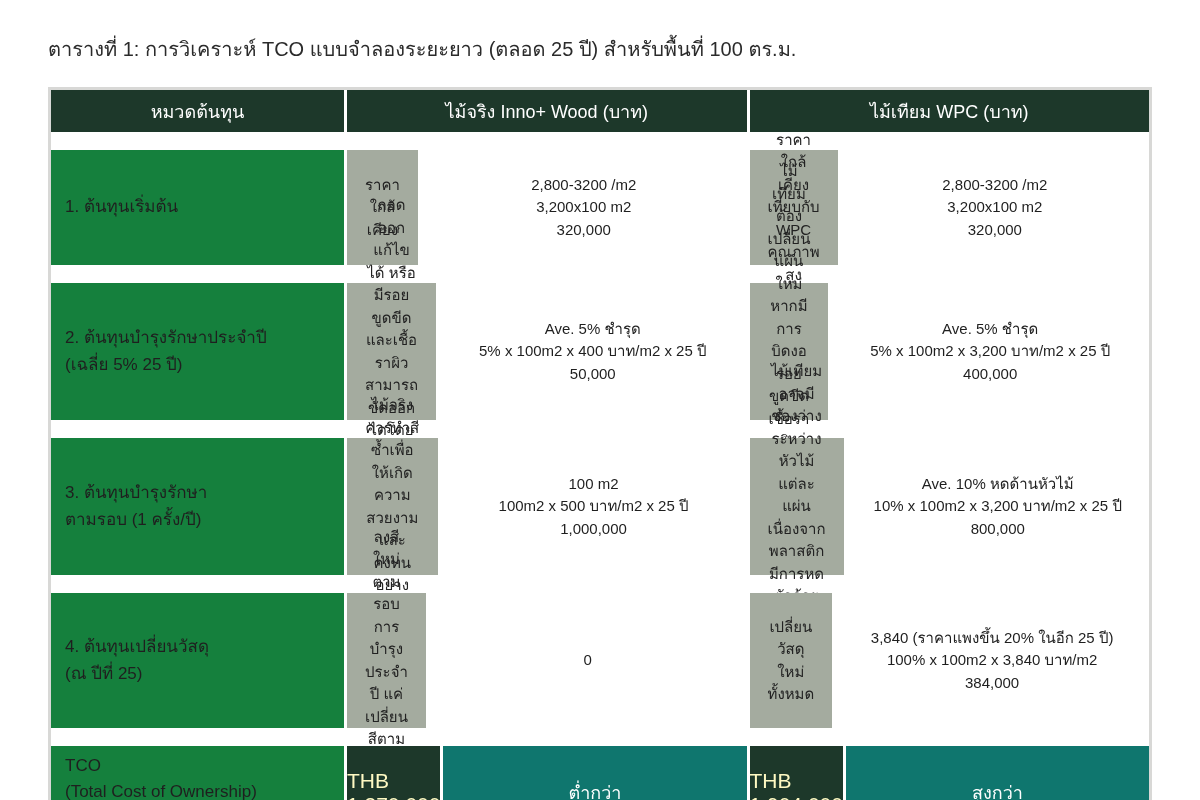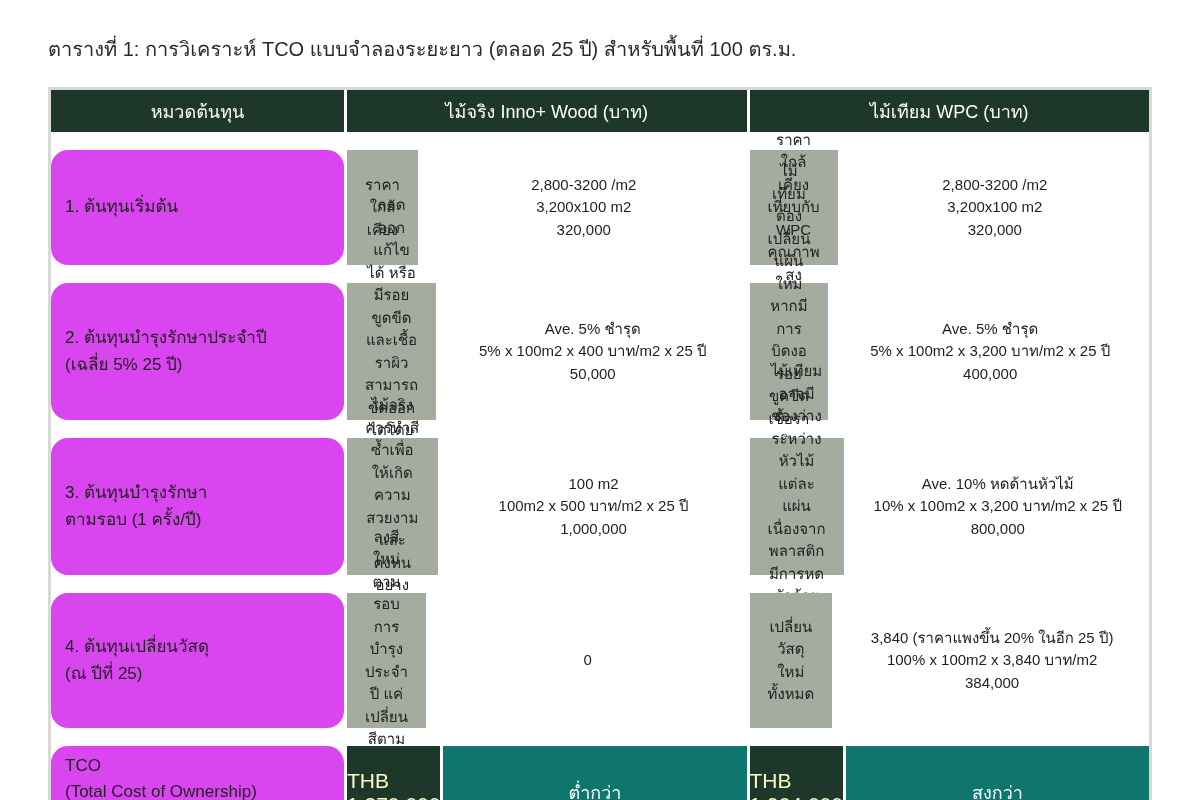--- a/index.html
+++ b/index.html
@@ -44,30 +44,29 @@
     color: #ffffff;
     display: flex;
     align-items: center;
     justify-content: center;
     font-size: 18px;
   }
   .cat-w { flex: 0 0 293px; width: 293px; }
   .val-w { flex: 1 1 0; }
   .rowgroup { display: flex; gap: 3px; }
   .cat {
-    background: #d946ef;
+    background: #15803d;
     display: flex;
     flex-direction: column;
     justify-content: center;
     padding-left: 14px;
     padding-right: 8px;
     box-sizing: border-box;
     font-size: 17px;
     line-height: 1.55;
-    border-radius: 17px;
   }
   .valcol {
     flex: 1 1 0;
     display: flex;
     flex-direction: row;
     gap: 3px;
     min-width: 0;
   }
   .note {
     background: #a4ab9f;

